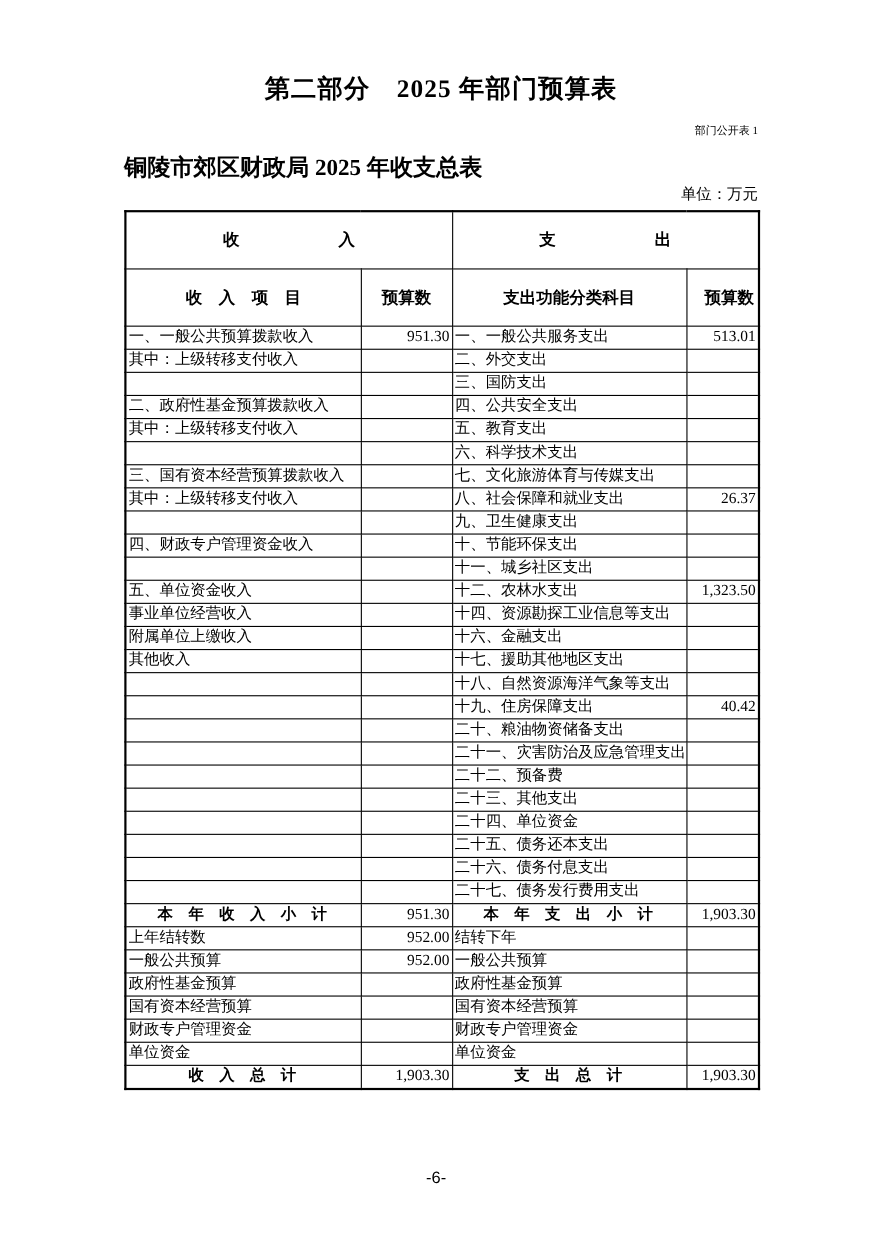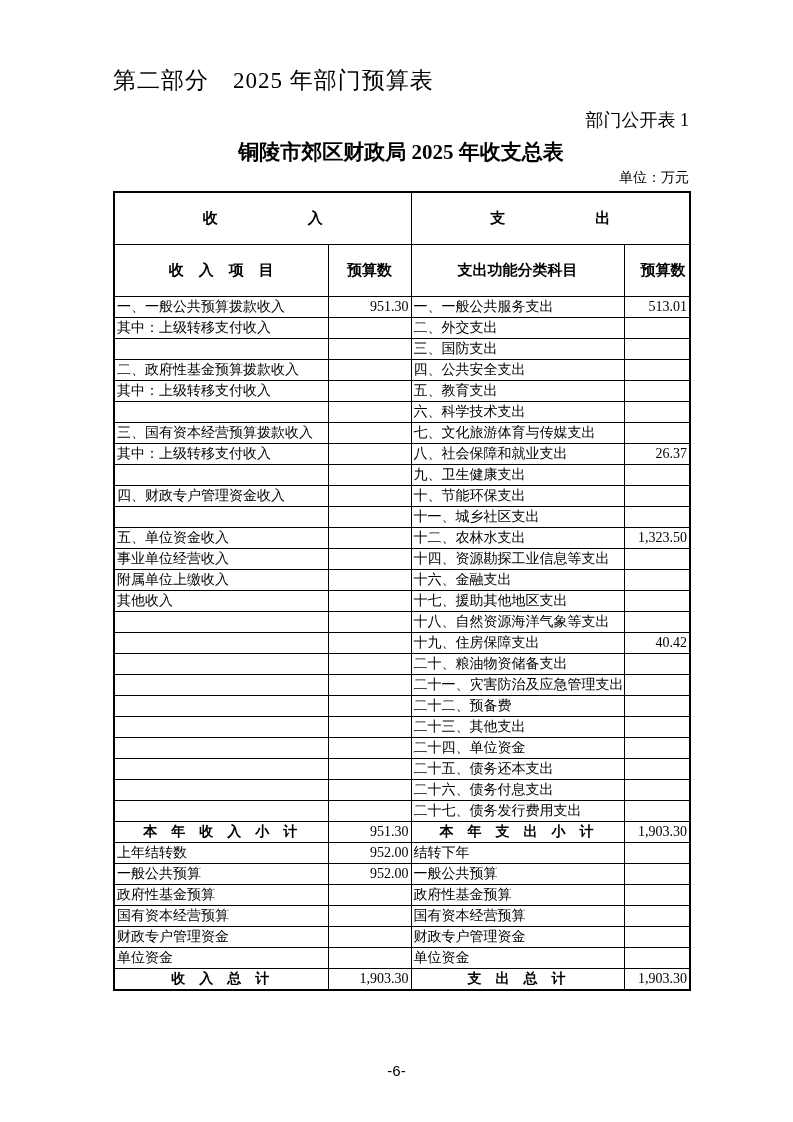--- a/index.html
+++ b/index.html
@@ -15,35 +15,36 @@
     font-family: "Liberation Serif", "DejaVu Serif", serif;
     color: #000000;
   }
   .doc {
     padding-top: 64px;
     margin-left: 113px;
     width: 576px;
   }
   .section-title {
     font-size: 23px;
-    font-weight: normal;
+    font-weight: bold;
+    text-align: center;
     line-height: 34px;
     margin: 0;
     letter-spacing: 1px;
   }
   .table-tag {
     text-align: right;
-    font-size: 18px;
+    font-size: 10px;
     line-height: 18px;
     margin-top: 13px;
   }
   .table-title {
     font-size: 21px;
     font-weight: bold;
-    text-align: center;
+    text-align: left;
     line-height: 28px;
     margin: 9px 0 0 0;
   }
   .unit-note {
     text-align: right;
     font-size: 14px;
     line-height: 18px;
     margin-top: 3px;
   }
   table.budget {

